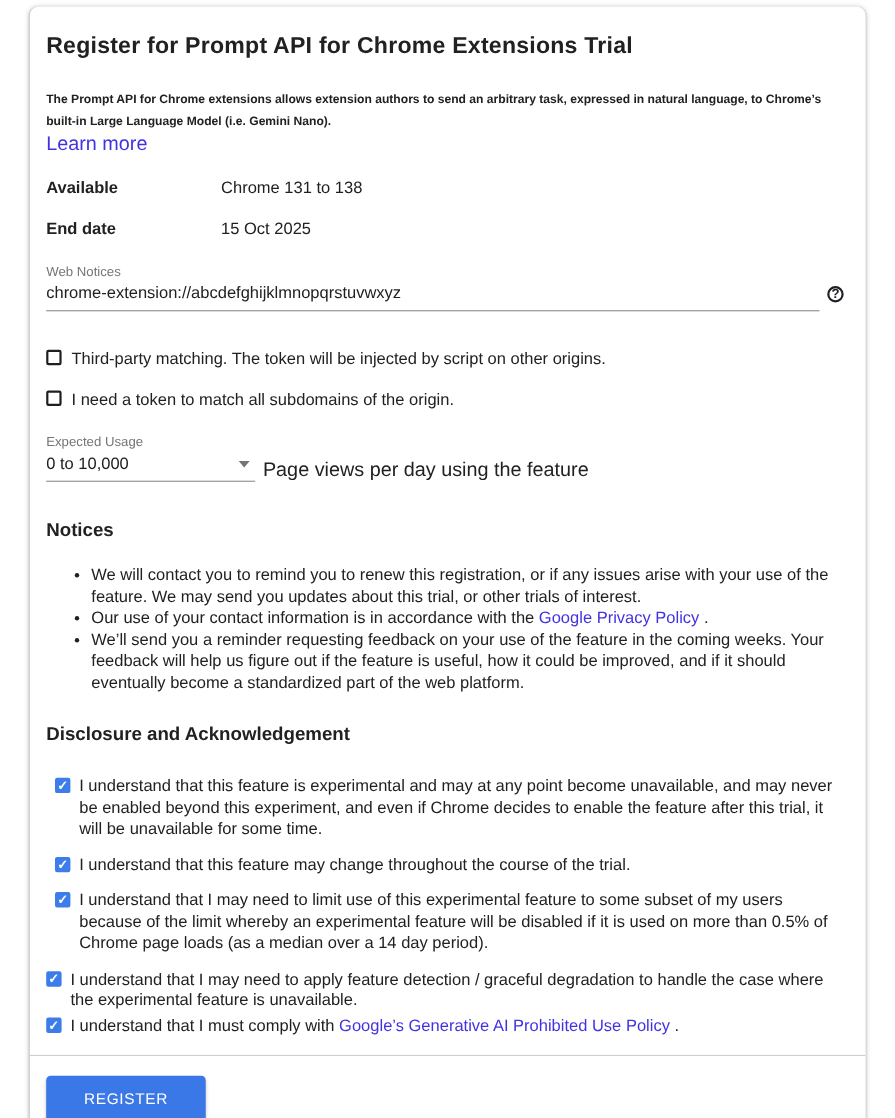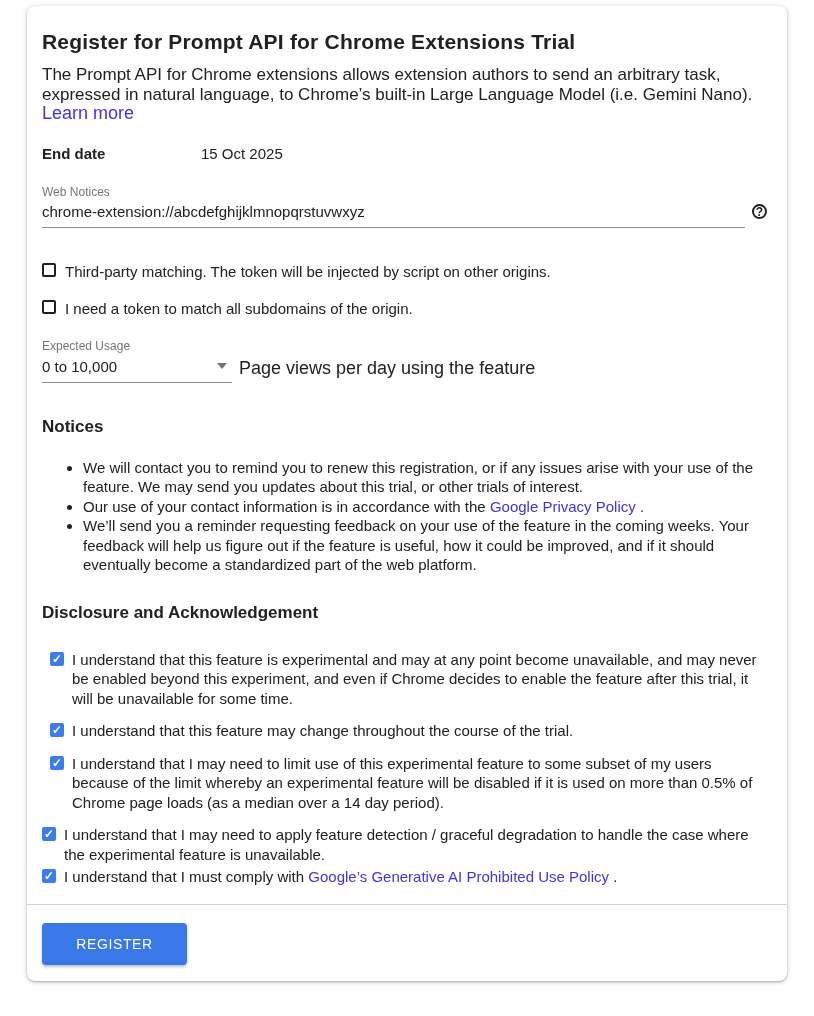--- a/index.html
+++ b/index.html
@@ -27,24 +27,25 @@
     overflow:hidden;
   }
   .card-body{padding:24px 20px 17px 15px;}
   h1{
     font-size:21px;
     font-weight:bold;
     color:var(--text-dark);
     letter-spacing:.2px;
   }
   .desc{
-    margin-top:11px;
-    font-size:17px;
+    margin-top:28px;
+    font-size:11px;
     line-height:19.5px;
     max-width:730px;
+    font-weight:bold;
   }
   .learn-more{
     display:inline-block;
     font-size:18px;
     line-height:19.5px;
     color:var(--link-blue);
     text-decoration:none;
   }
   .detail-row{
     display:flex;
@@ -116,21 +117,21 @@
   }
   .cb.checked::after{
     content:"✓";
     color:#fff;
     font-size:12px;
     font-weight:bold;
     line-height:1;
   }
   .usage-row{
     display:flex;
-    align-items:center;
+    align-items:flex-end;
     margin-top:21px;
   }
   .select-wrap{width:190px;flex:0 0 auto;}
   .select{
     display:flex;
     align-items:center;
     justify-content:space-between;
     border-bottom:1px solid var(--line-gray);
     font-size:15px;
     padding:2px 2px 7px 0;
@@ -207,20 +208,24 @@
 
 <div class="card">
   <div class="card-body">
 
     <h1>Register for Prompt API for Chrome Extensions Trial</h1>
 
     <p class="desc"><span>The Prompt API for Chrome extensions allows extension authors to send an arbitrary task, expressed in natural language, to Chrome’s built-in Large Language Model (i.e. Gemini Nano).</span></p>
     <a class="learn-more" href="#">Learn more</a>
 
     <div class="detail-row">
+      <span class="detail-label">Available</span>
+      <span class="detail-value">Chrome 131 to 138</span>
+    </div>
+    <div class="detail-row">
       <span class="detail-label">End date</span>
       <span class="detail-value">15 Oct 2025</span>
     </div>
 
     <div class="field">
       <label class="small-label">Web Notices</label>
       <div class="input-row">
         <input class="text-input" type="text" value="chrome-extension://abcdefghijklmnopqrstuvwxyz" style="">
         <span class="help-icon">?</span>
       </div>

